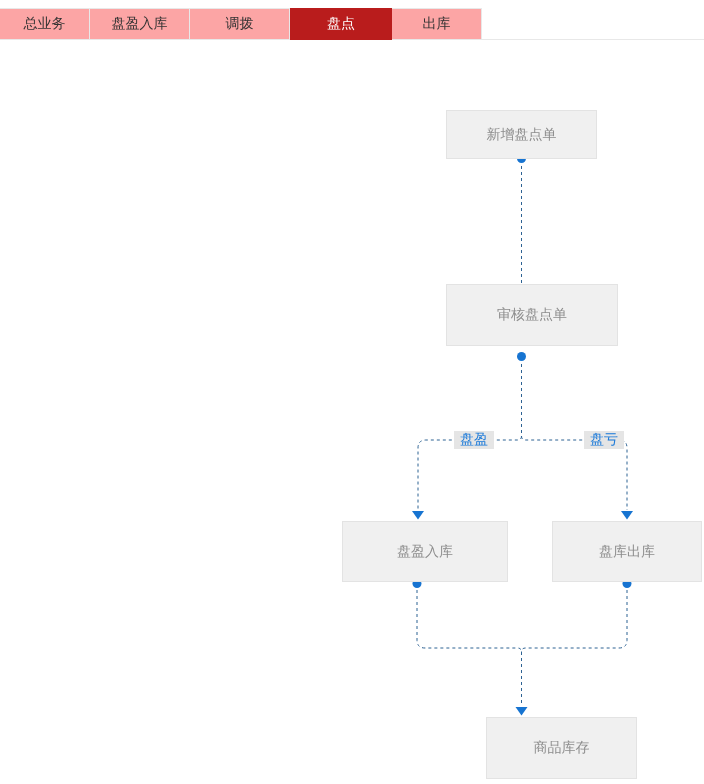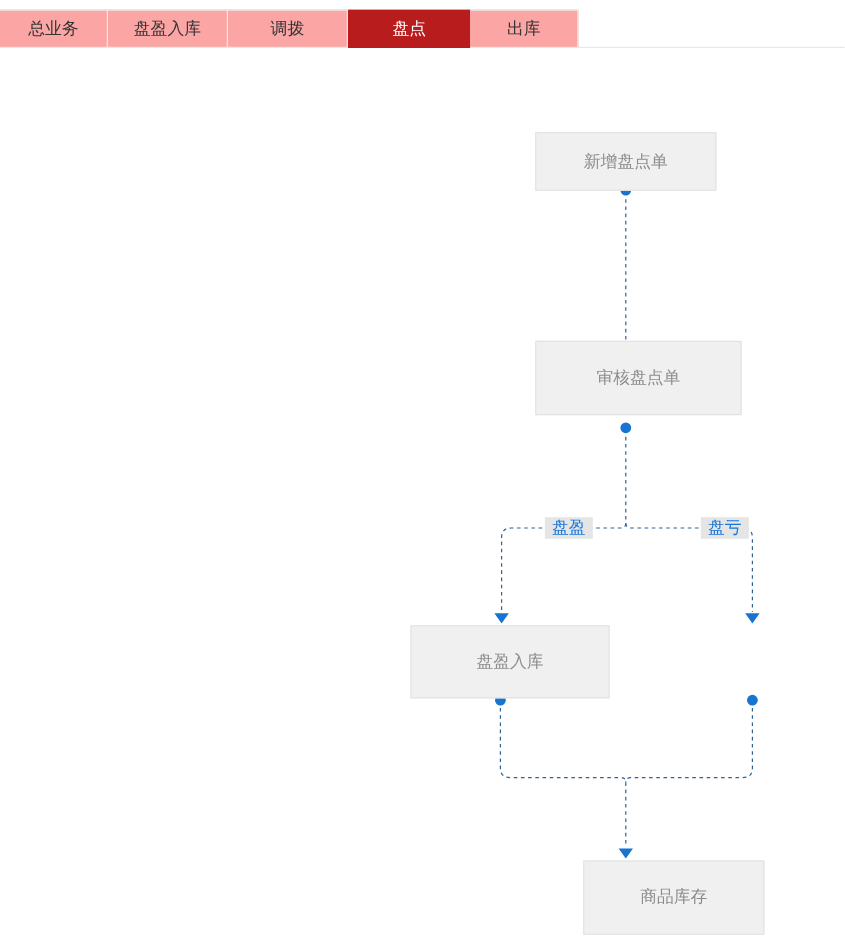--- a/index.html
+++ b/index.html
@@ -138,17 +138,18 @@
 
     <g>
       <path class="dashed" d="M521.5 652 L521.5 706"></path>
       <path class="marker" d="M515.5 707 L527.5 707 L521.5 715.5 Z"></path>
     </g>
   </svg>
 
   <div class="flow-node node-new">新增盘点单</div>
   <div class="flow-node node-audit">审核盘点单</div>
   <div class="flow-node node-surplus">盘盈入库</div>
+  <div class="flow-node node-loss">盘库出库</div>
   <div class="flow-node node-stock">商品库存</div>
 
   <span class="branch-label label-surplus">盘盈</span>
   <span class="branch-label label-loss">盘亏</span>
 </div>
 
 </body></html>

